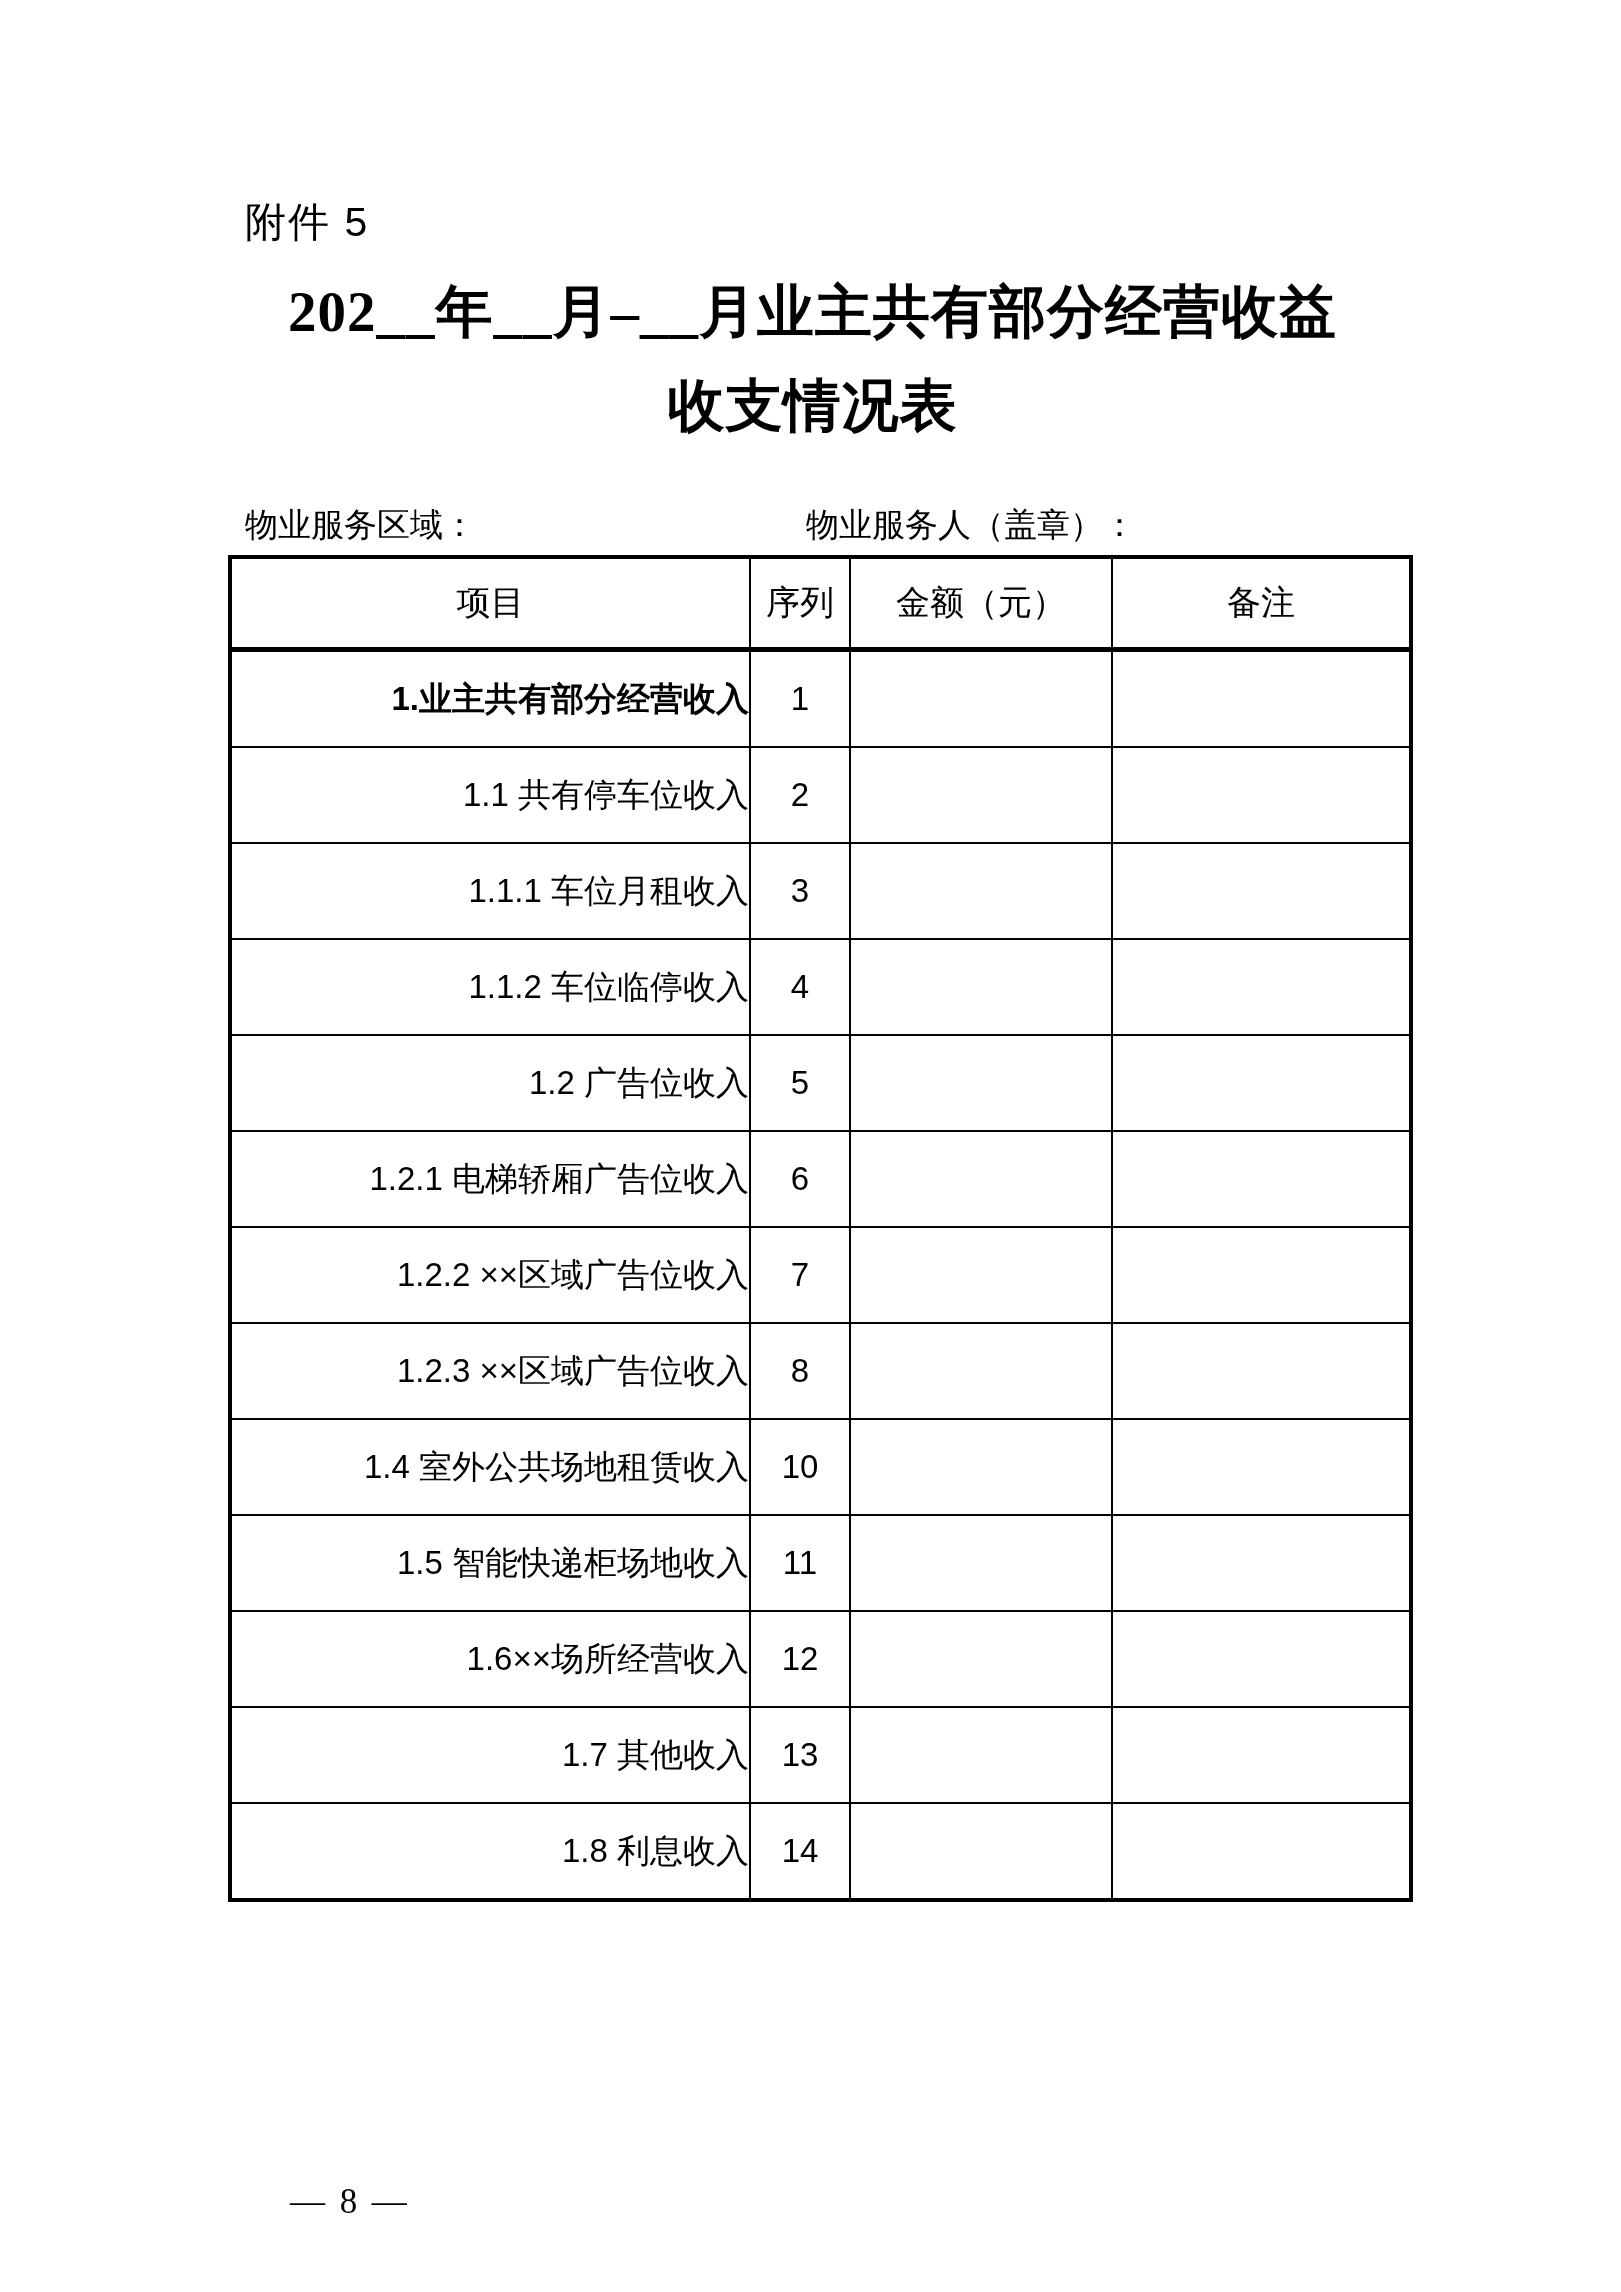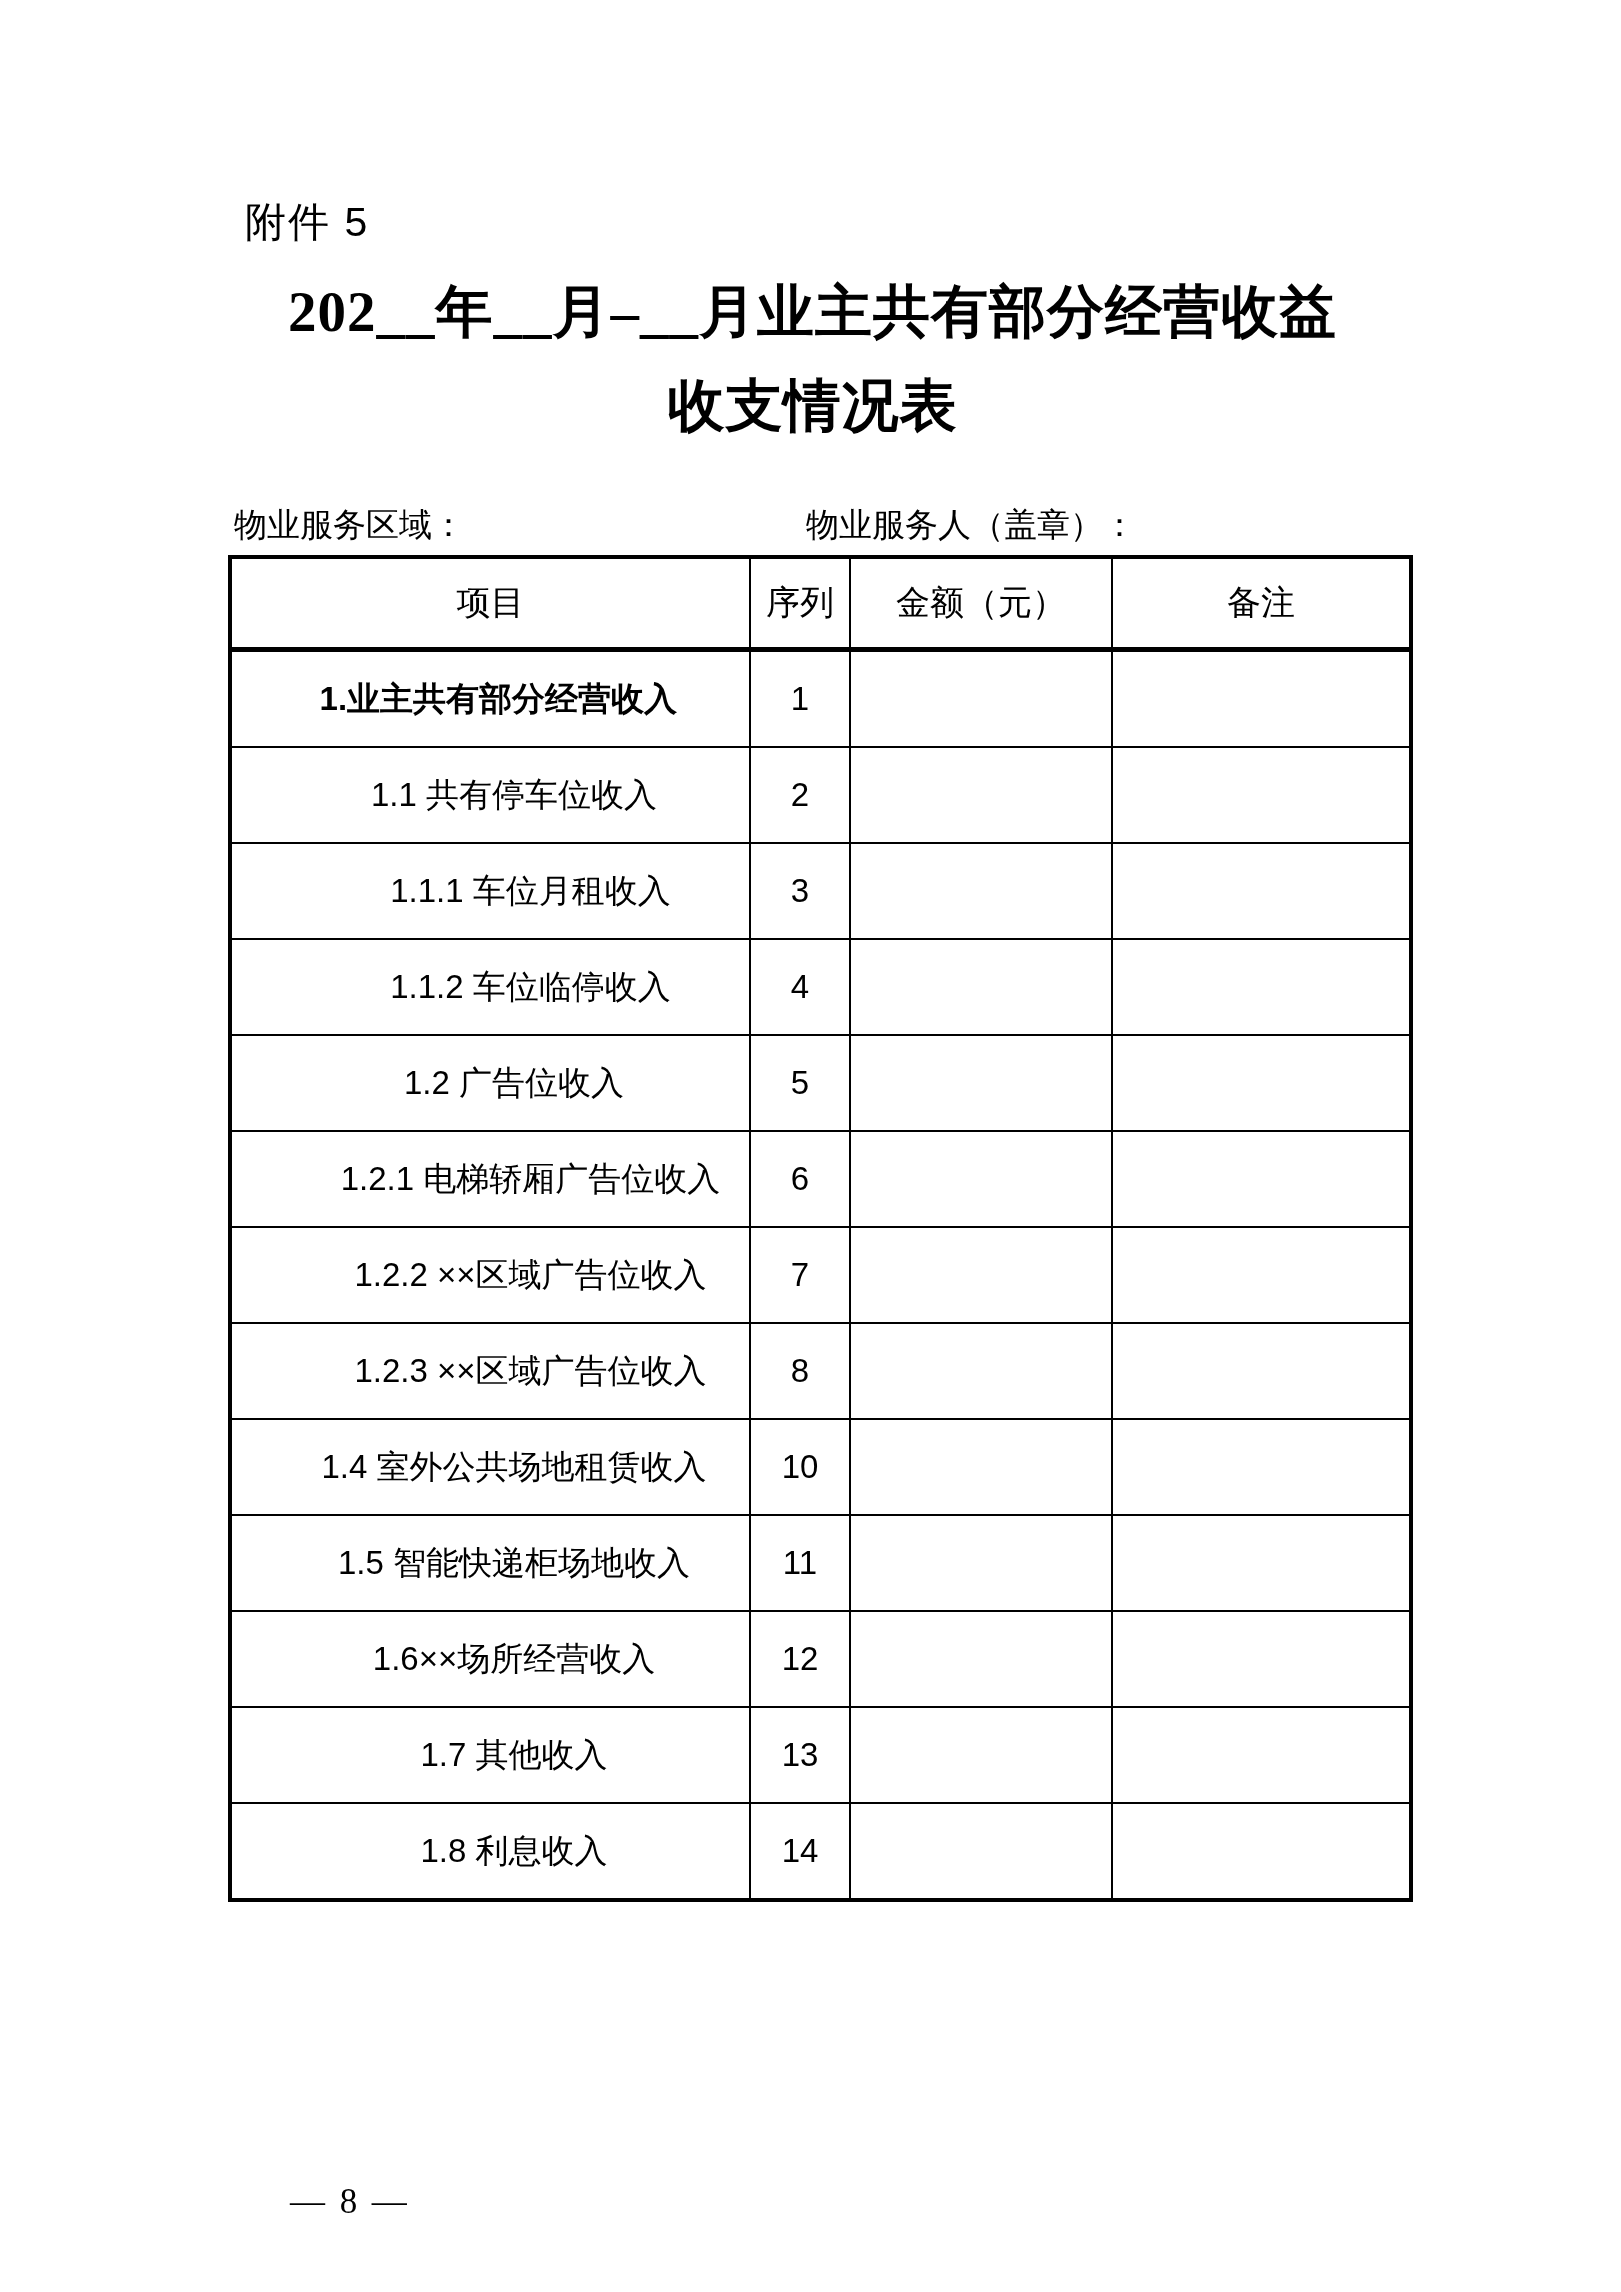--- a/index.html
+++ b/index.html
@@ -43,21 +43,21 @@
     line-height: 94px;
     letter-spacing: 1px;
   }
   .meta-label {
     position: absolute;
     top: 504px;
     font-size: 33px;
     line-height: 41px;
     font-family: "Liberation Sans", sans-serif;
   }
-  .meta-region { left: 234px; }
+  .meta-region { left: 245px; }
   .meta-provider { left: 806px; }
 
   table.form-table {
     position: absolute;
     left: 228px;
     top: 555px;
     width: 1181px;
     border-collapse: collapse;
     table-layout: fixed;
     border: 4.9px solid #000;
@@ -76,21 +76,21 @@
     font-size: 34px;
     font-weight: normal;
     text-align: center;
     vertical-align: middle;
   }
   table.form-table tbody td {
     height: 94px;
     font-size: 33px;
     vertical-align: middle;
   }
-  td.item-cell { text-align: center; }
+  td.item-cell { text-align: right; }
   td.item-cell.level-1 { padding-left: 15.7px; }
   td.item-cell.level-2 { padding-left: 47px; }
   td.item-cell.level-3 { padding-left: 80px; }
   td.item-cell.bold { font-weight: bold; }
   td.seq-cell {
     text-align: center;
     font-size: 32px;
   }
   td.amount-cell, td.note-cell { text-align: left; }
 

